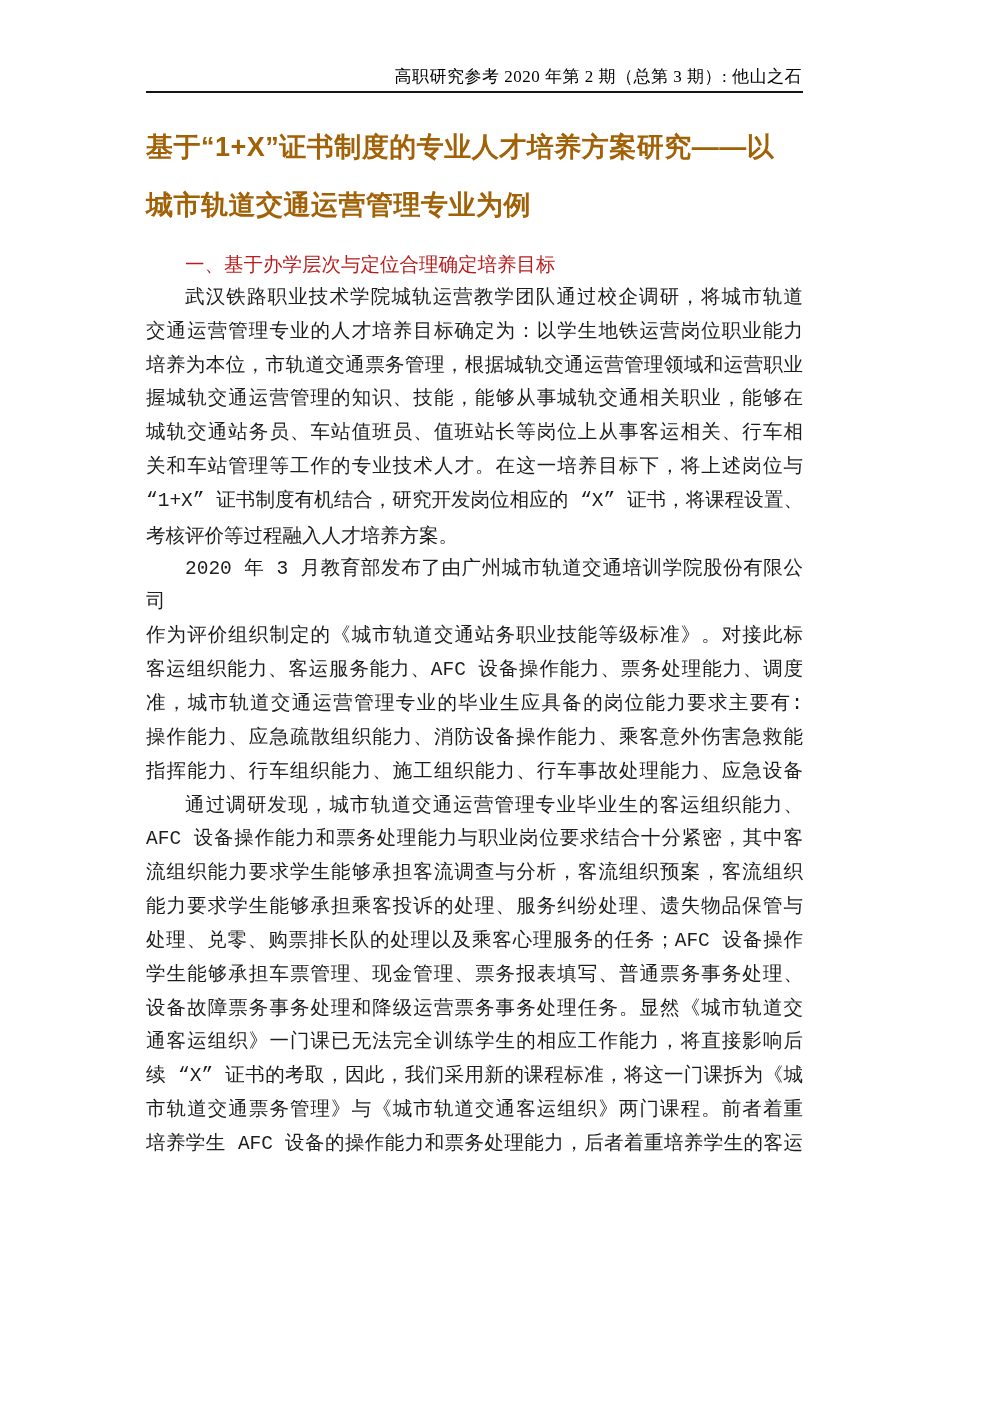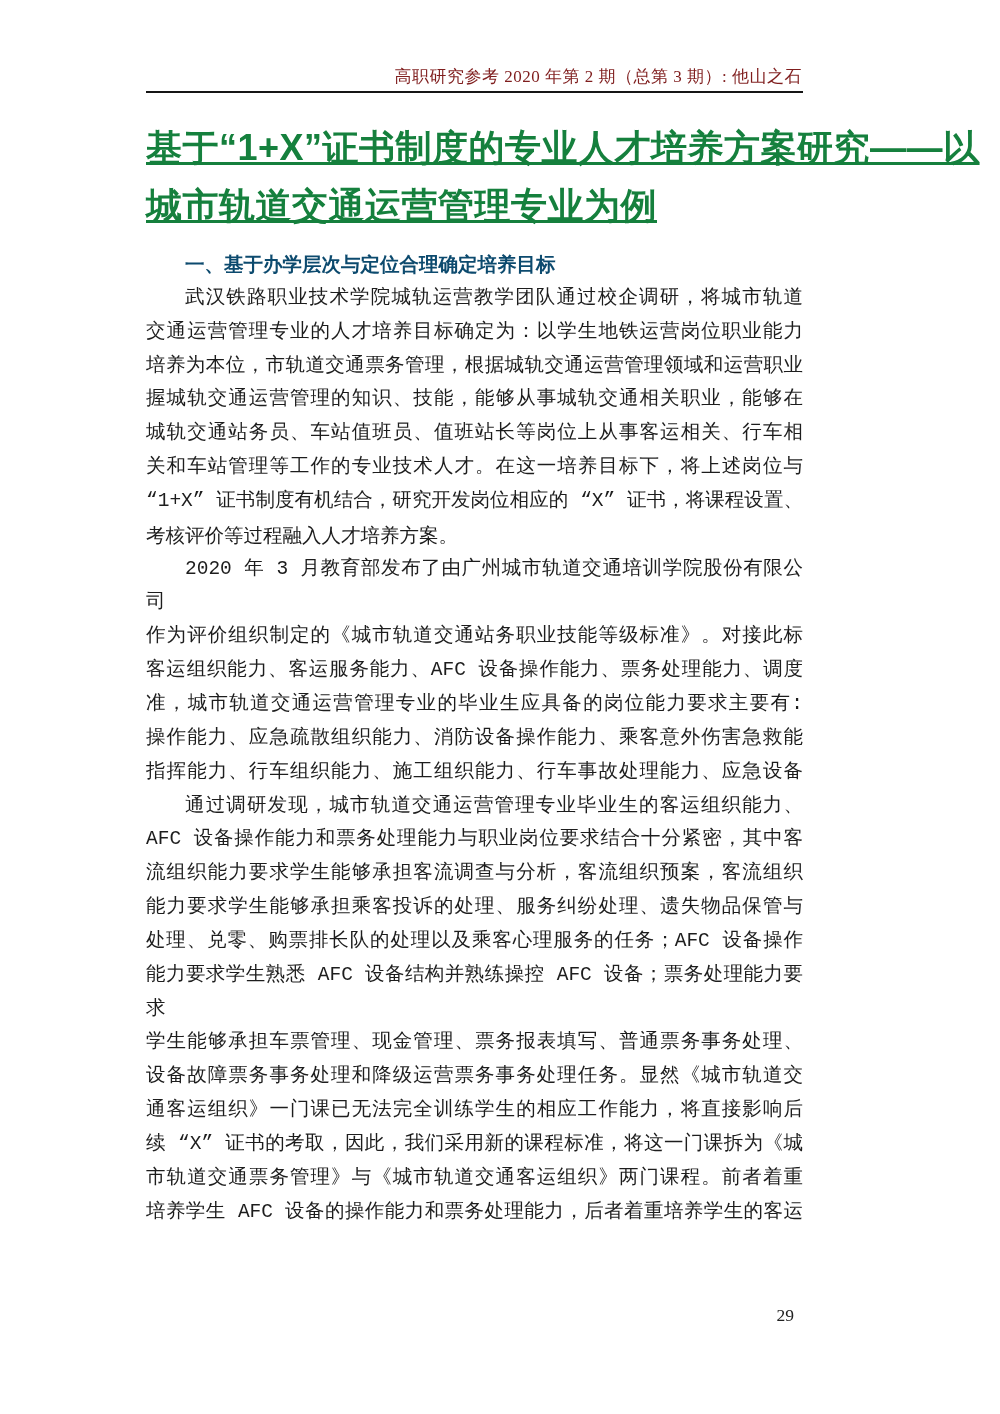--- a/index.html
+++ b/index.html
@@ -15,42 +15,41 @@
     color: #1d1d1d;
   }
   .running-head {
     position: absolute;
     top: 65px;
     right: 198px;
     font-size: 17px;
     line-height: 23px;
     letter-spacing: 0.5px;
     white-space: nowrap;
-    color: #7f1d1d;
+    color: #000000;
   }
   .head-rule {
     position: absolute;
     top: 91px;
     left: 146px;
     width: 657px;
     height: 2px;
     background: #151515;
   }
   .article-title {
     position: absolute;
     top: 119px;
     left: 146px;
     width: 672px;
     font-family: "Liberation Sans", "DejaVu Sans", sans-serif;
     font-weight: 700;
-    font-size: 36px;
+    font-size: 27px;
     line-height: 57.5px;
     letter-spacing: 0.5px;
-    color: #15803d;
-    text-decoration: underline;
+    color: #a16207;
   }
   .article-title .title-line { white-space: nowrap; }
   .article-body {
     position: absolute;
     top: 248px;
     left: 146px;
     width: 657px;
     font-size: 19.5px;
     line-height: 33.85px;
     color: #1d1d1d;
@@ -59,22 +58,22 @@
     text-align: justify;
   }
   .article-body .line.fill {
     text-align-last: justify;
     font-family: Liberation Mono, monospace;
   }
   .article-body .line.first {
     text-indent: 2em;
   }
   .article-body .block.heading .line {
-    font-weight: 700;
-    color: #0c4a6e;
+    font-weight: 400;
+    color: #b91c1c;
   }
   .page-number {
     position: absolute;
     top: 1303px;
     left: 146px;
     width: 657px;
     text-align: right;
     padding-right: 9px;
     font-size: 17.5px;
     line-height: 24px;
@@ -116,25 +115,23 @@
         <div class="line fill">准，城市轨道交通运营管理专业的毕业生应具备的岗位能力要求主要有:</div>
         <div class="line fill">操作能力、应急疏散组织能力、消防设备操作能力、乘客意外伤害急救能</div>
         <div class="line fill">指挥能力、行车组织能力、施工组织能力、行车事故处理能力、应急设备</div>
       </div>
       <div class="block paragraph">
         <div class="line fill first">通过调研发现，城市轨道交通运营管理专业毕业生的客运组织能力、</div>
         <div class="line fill">AFC 设备操作能力和票务处理能力与职业岗位要求结合十分紧密，其中客</div>
         <div class="line fill">流组织能力要求学生能够承担客流调查与分析，客流组织预案，客流组织</div>
         <div class="line fill">能力要求学生能够承担乘客投诉的处理、服务纠纷处理、遗失物品保管与</div>
         <div class="line fill">处理、兑零、购票排长队的处理以及乘客心理服务的任务；AFC 设备操作</div>
-        <div class="line fill">能力要求学生熟悉 AFC 设备结构并熟练操控 AFC 设备；票务处理能力要求</div>
         <div class="line fill">学生能够承担车票管理、现金管理、票务报表填写、普通票务事务处理、</div>
         <div class="line fill">设备故障票务事务处理和降级运营票务事务处理任务。显然《城市轨道交</div>
         <div class="line fill">通客运组织》一门课已无法完全训练学生的相应工作能力，将直接影响后</div>
         <div class="line fill">续 “X” 证书的考取，因此，我们采用新的课程标准，将这一门课拆为《城</div>
         <div class="line fill">市轨道交通票务管理》与《城市轨道交通客运组织》两门课程。前者着重</div>
         <div class="line fill">培养学生 AFC 设备的操作能力和票务处理能力，后者着重培养学生的客运</div>
       </div>
     </div>
 
-  <div class="page-number">29</div>
 
 </div>
 
 </body></html>

